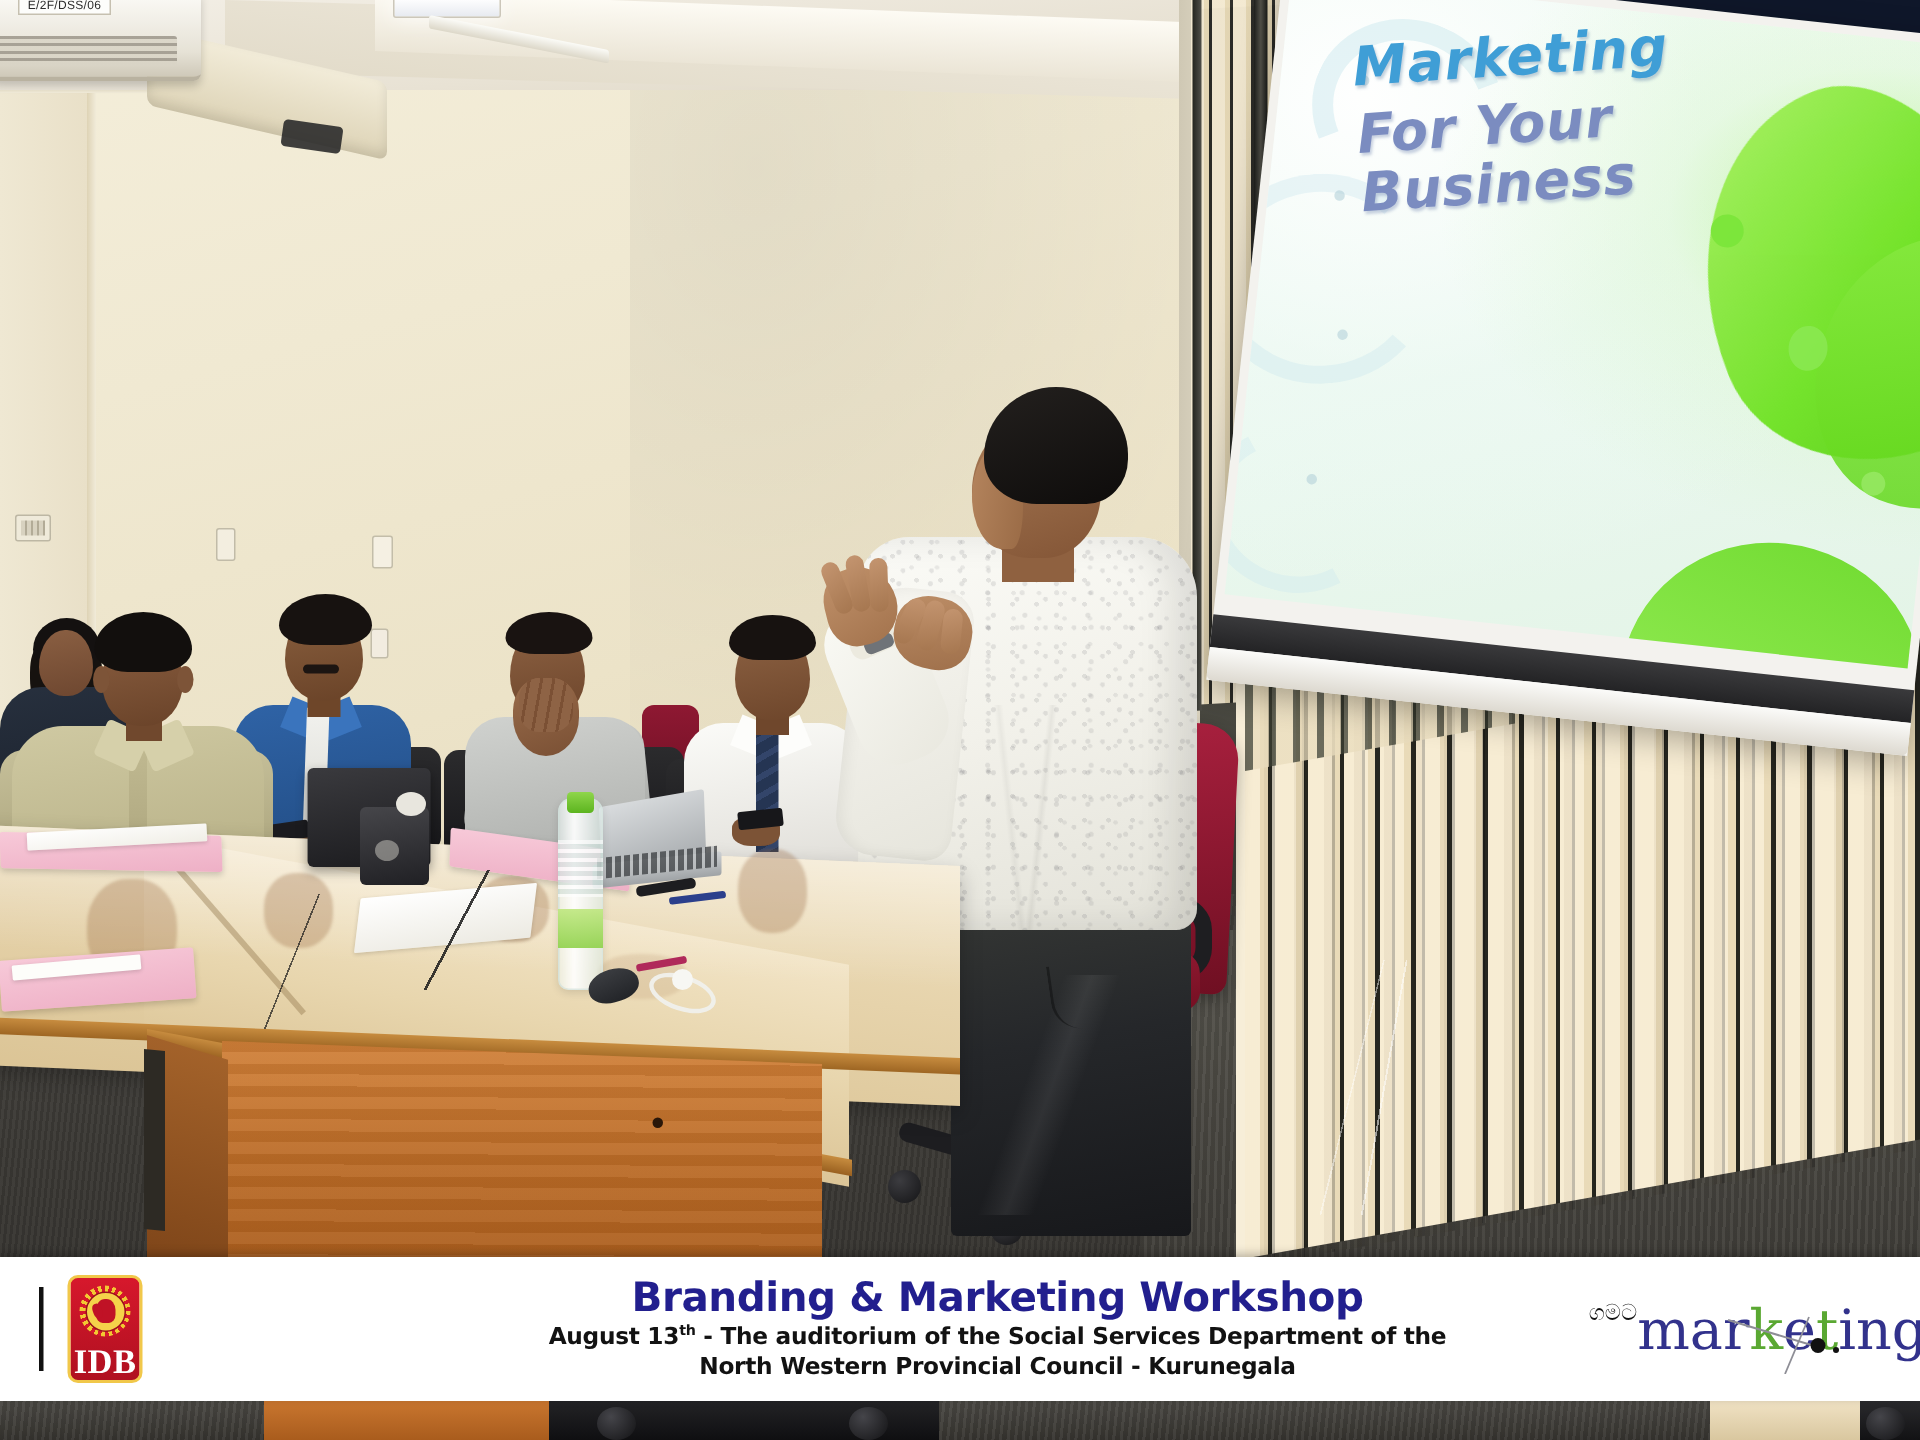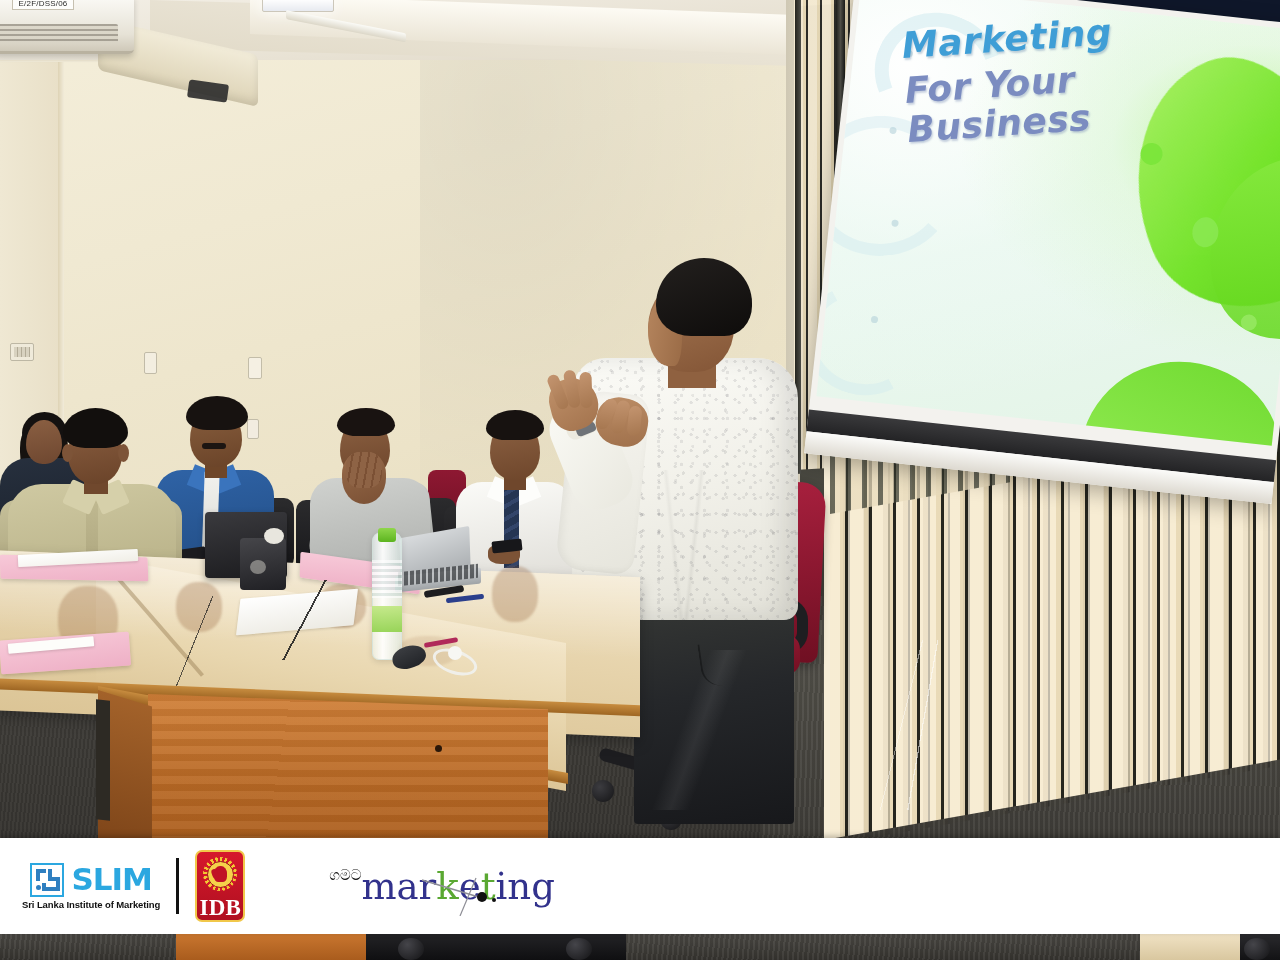--- a/index.html
+++ b/index.html
@@ -868,47 +868,36 @@
       <div class="strip-castor" style="left:398px;"></div>
       <div class="strip-castor" style="left:566px;"></div>
       <div class="strip-castor" style="left:1244px;"></div>
     </div>
 
   </div>
 
   <div id="banner">
 
     <div class="banner-left">
-      <div class="slim-logo">
-        <div class="slim-row">
-          <div class="slim-mark">
-            <i class="sm1"></i>
-              <i class="sm2"></i>
-              <i class="sm3"></i>
-              <i class="sm4"></i>
-            <i class="sm5"></i>
-              <i class="sm6"></i>
-              <i class="sm7"></i>
-              <i class="sm8"></i>
-          </div>
-          <div class="slim-word">SLIM</div>
-        </div>
-        <div class="slim-tag">Sri Lanka Institute of Marketing</div>
-      </div>
 
       <div class="divider"></div>
 
       <div class="idb-logo">
         <div class="idb-gear">
           <div class="idb-lion"></div>
         </div>
         <div class="idb-text">IDB</div>
       </div>
     </div>
 
+    <div class="banner-center">
+      <div class="banner-title">Branding &amp; Marketing Workshop</div>
+      <div class="banner-sub"><span>August 13</span><sup>th</sup><span> - The auditorium of the Social Services Department of the</span></div>
+      <div class="banner-sub">North Western Provincial Council - Kurunegala</div>
+    </div>
 
     <div class="banner-right">
       <div class="gm-sinhala">ගමට</div>
       <div class="gm-word"><span>mar</span><span class="g">k</span><span>e</span><span class="g">t</span><span>ing</span></div>
       <svg class="gm-deco" viewBox="0 0 86 40">
         <line x1="2" y1="4" x2="62" y2="22" stroke="#8e8e96" stroke-width="1.4"></line>
         <line x1="56" y1="2" x2="40" y2="40" stroke="#8e8e96" stroke-width="1.2"></line>
         <circle cx="62" cy="21" r="5" fill="#111"></circle>
         <circle cx="74" cy="24" r="2" fill="#111"></circle>
       </svg>

